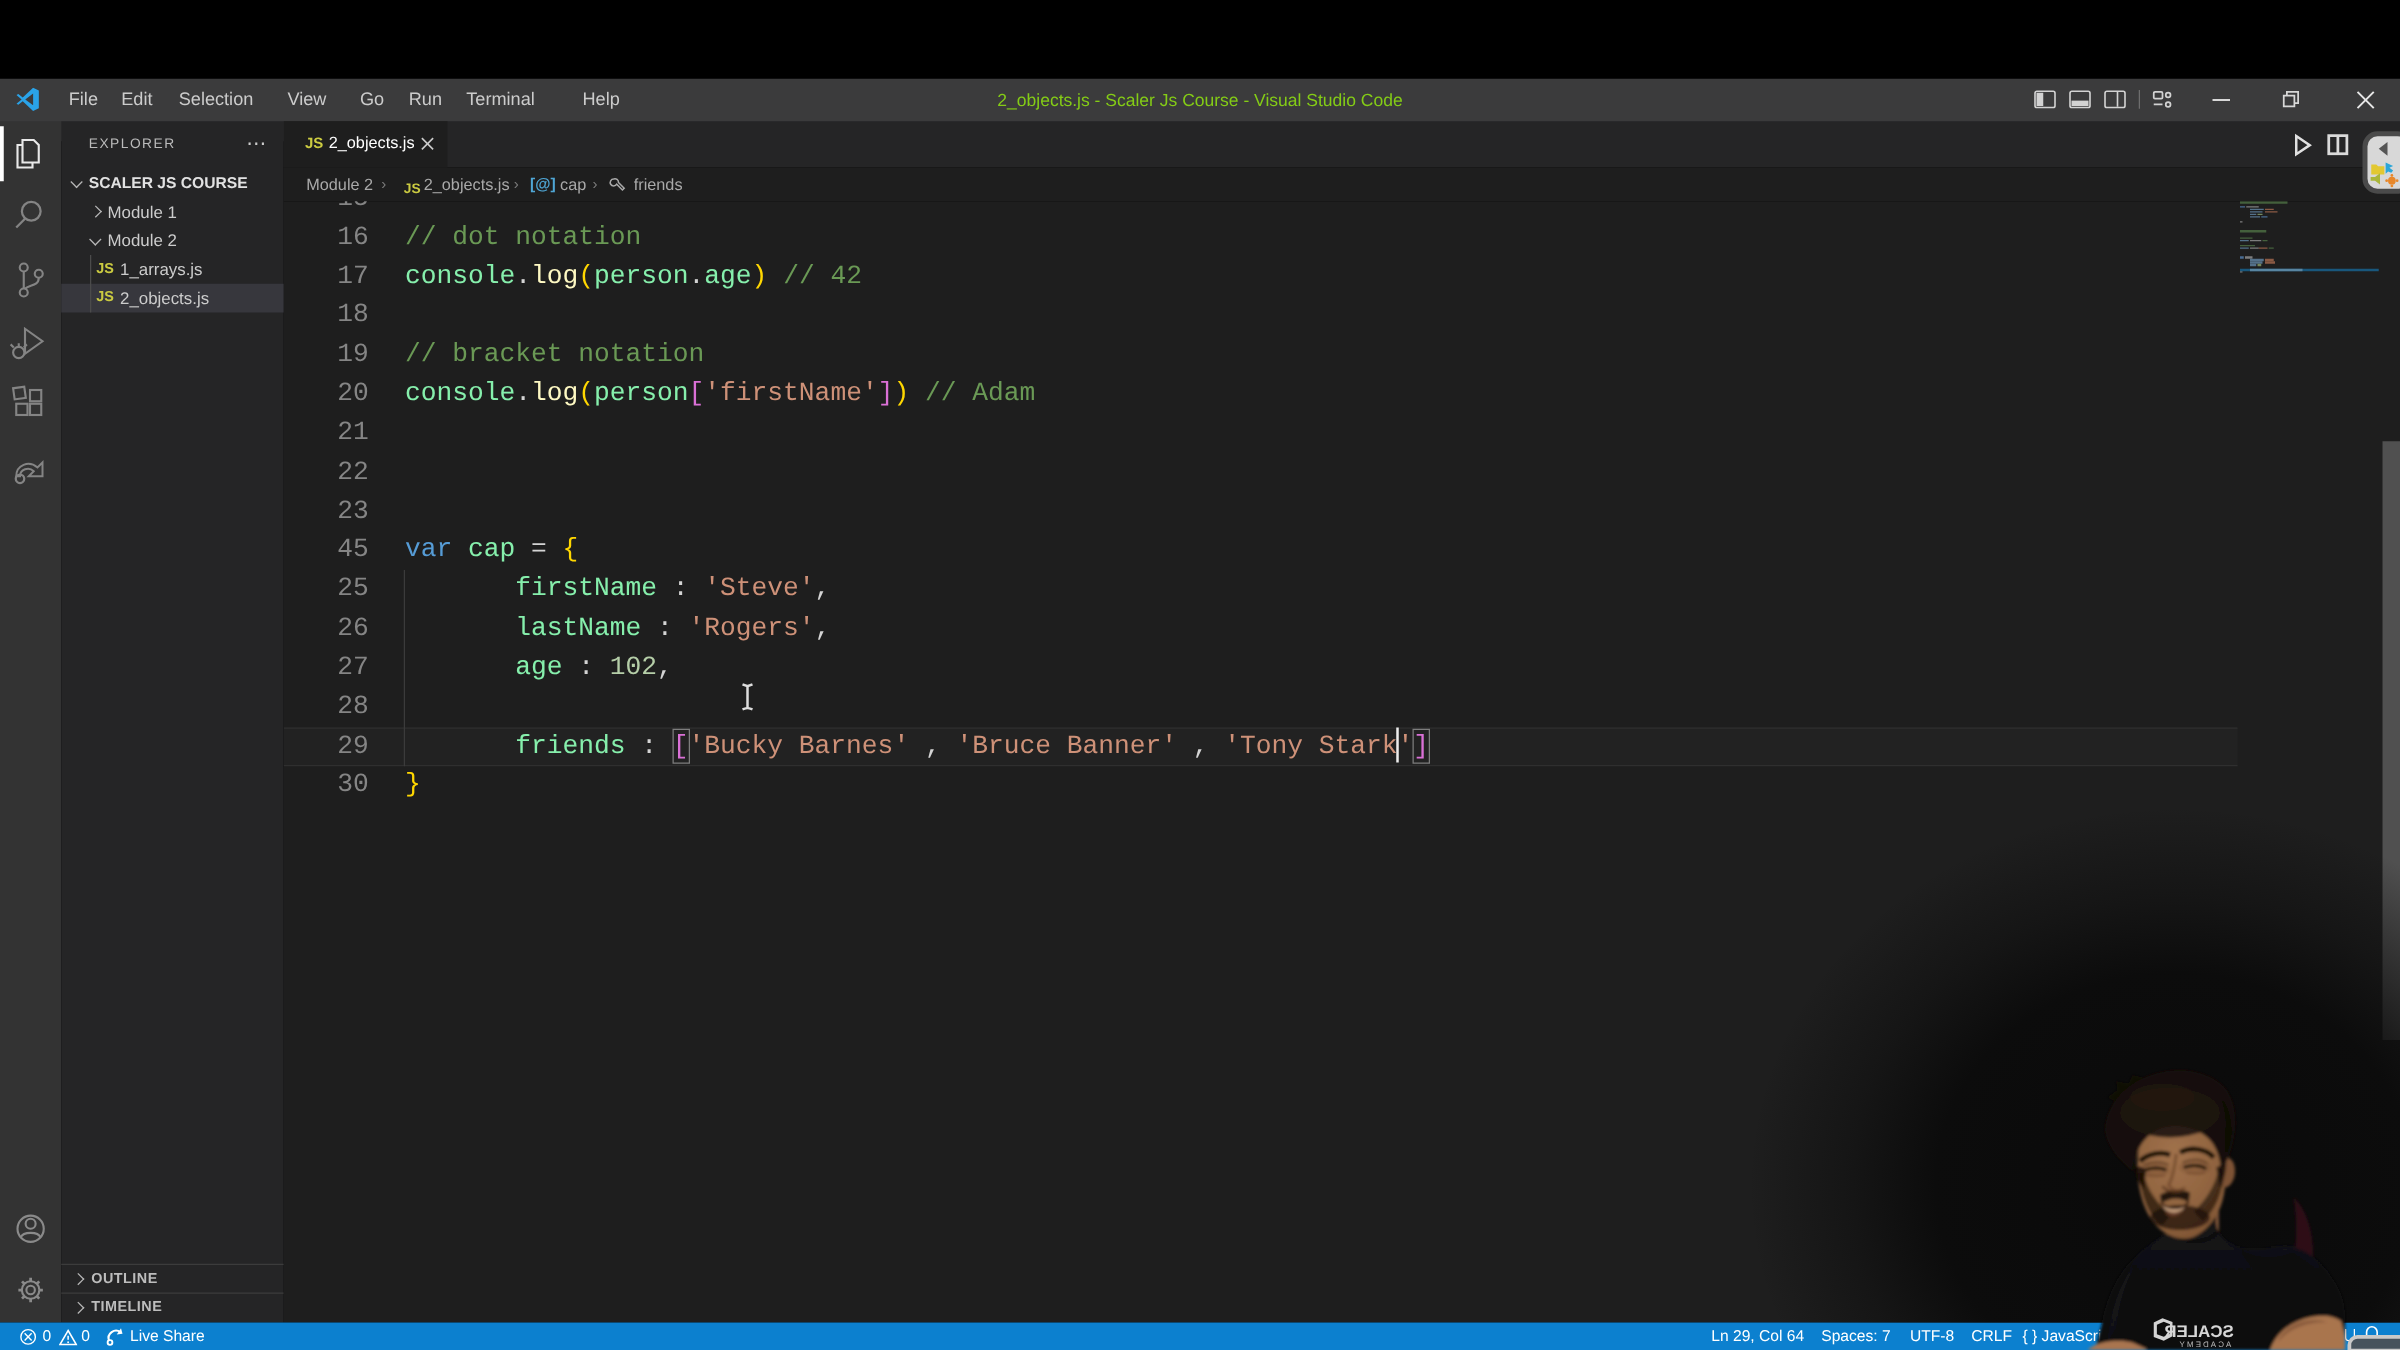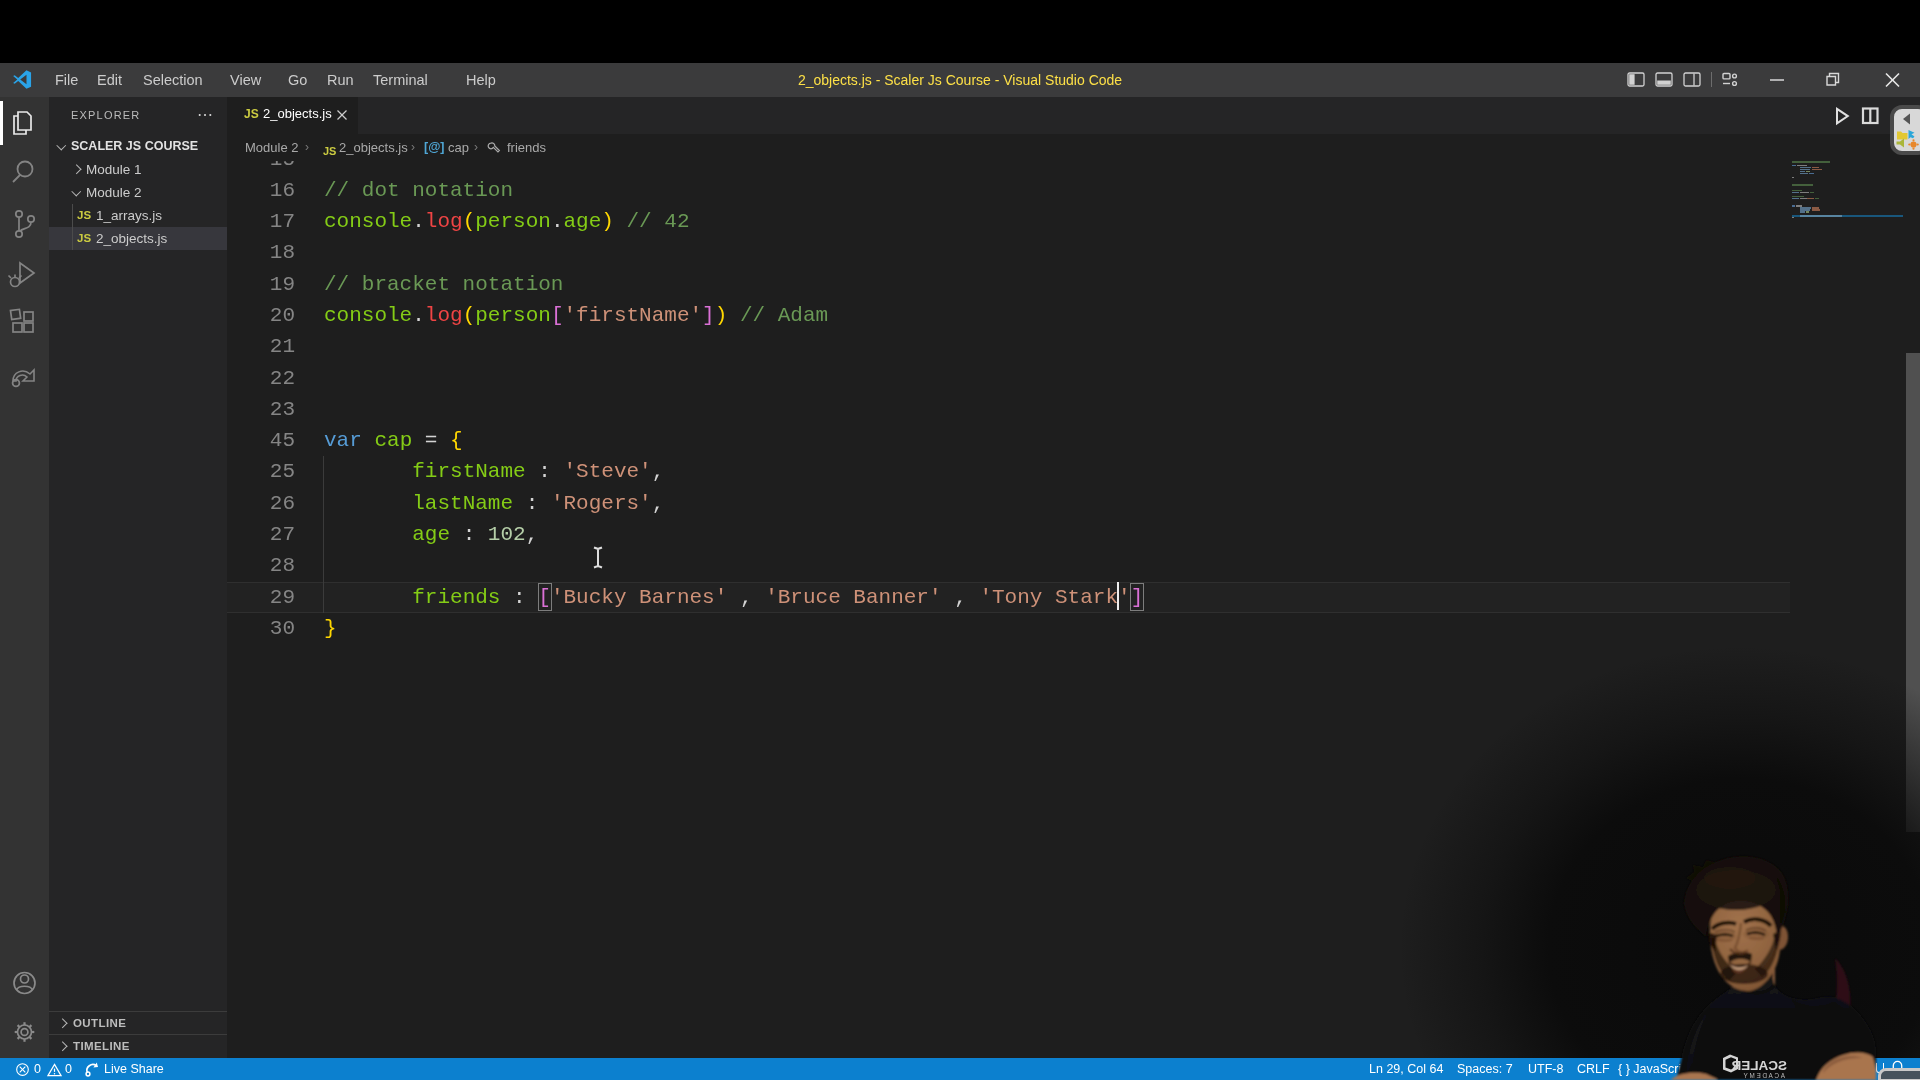--- a/index.html
+++ b/index.html
@@ -2,21 +2,21 @@
 <html><head>
 <meta charset="utf-8">
 <style>
   html,body{margin:0;padding:0;background:#000;}
   body{width:1920px;height:1080px;overflow:hidden;position:relative;
        font-family:"Liberation Sans", sans-serif;}
   .abs{position:absolute;}
   
   #titlebar{left:0;top:63px;width:1920px;height:50px;background:#3b3b3c;}
   .menu{position:absolute;top:0;height:34px;line-height:34px;color:#cccccc;font-size:14.5px;}
-  #wintitle{position:absolute;top:0;height:34px;line-height:34px;color:#fde047;font-size:14px;
+  #wintitle{position:absolute;top:0;height:34px;line-height:34px;color:#84cc16;font-size:14px;
             left:0;width:1920px;text-align:center;}
   
   #activitybar{left:0;top:97px;width:49px;height:961px;background:#333333;}
   #activebar{left:0;top:101px;width:3px;height:44px;background:#ffffff;}
   
   #sidebar{left:49px;top:97px;width:178px;height:961px;background:#252526;}
   .sideheader{position:absolute;color:#bbbbbb;font-size:11px;letter-spacing:1.2px;}
   .treerow{position:absolute;left:0;width:178px;height:23px;color:#cccccc;font-size:13.5px;line-height:23px;}
   .cv{position:absolute;width:5.5px;height:5.5px;border-right:1.5px solid #b8b8b8;border-bottom:1.5px solid #b8b8b8;}
   .cv-d{transform:rotate(45deg);}  .cv-r{transform:rotate(-45deg);}
@@ -28,22 +28,22 @@
   #tabbar{left:227px;top:97px;width:1693px;height:37px;background:#252526;}
   #tab1{left:227px;top:97px;width:131px;height:37px;background:#1e1e1e;color:#ffffff;font-size:13px;}
   #breadcrumbs{left:227px;top:134px;width:1693px;height:27px;background:#1e1e1e;
                color:#a9a9a9;font-size:13px;line-height:27px;}
   #editor{left:227px;top:161px;width:1693px;height:897px;background:#1e1e1e;overflow:hidden;}
   
   .cl{position:absolute;left:97px;height:31.28px;line-height:31.28px;
       font-family:"Liberation Mono",monospace;font-size:21px;color:#d4d4d4;white-space:pre;}
   .ln{position:absolute;left:13px;width:55px;height:31.28px;line-height:31.28px;text-align:right;
       font-family:"Liberation Mono",monospace;font-size:21px;color:#858585;}
-  .c-com{color:#6a9955;}  .c-var{color:#569cd6;}  .c-id{color:#84cc16;}
-  .c-fn{color:#ef4444;}   .c-str{color:#ce9178;}  .c-num{color:#b5cea8;}
+  .c-com{color:#6a9955;}  .c-var{color:#569cd6;}  .c-id{color:#86efac;}
+  .c-fn{color:#fef9c3;}   .c-str{color:#ce9178;}  .c-num{color:#b5cea8;}
   .c-p1{color:#ffd700;}   .c-p2{color:#da70d6;}   .c-pun{color:#d4d4d4;}
   
   #statusbar{left:0;top:1058px;width:1920px;height:22px;background:#0c80cf;color:#ffffff;font-size:12.5px;}
   .st{position:absolute;top:0;height:22px;line-height:22px;white-space:nowrap;}
 </style>
 </head>
 <body>
 
 <div id="titlebar" class="abs">
   <svg class="abs" style="left:13px;top:7px" width="19" height="19" viewBox="0 0 100 100">

